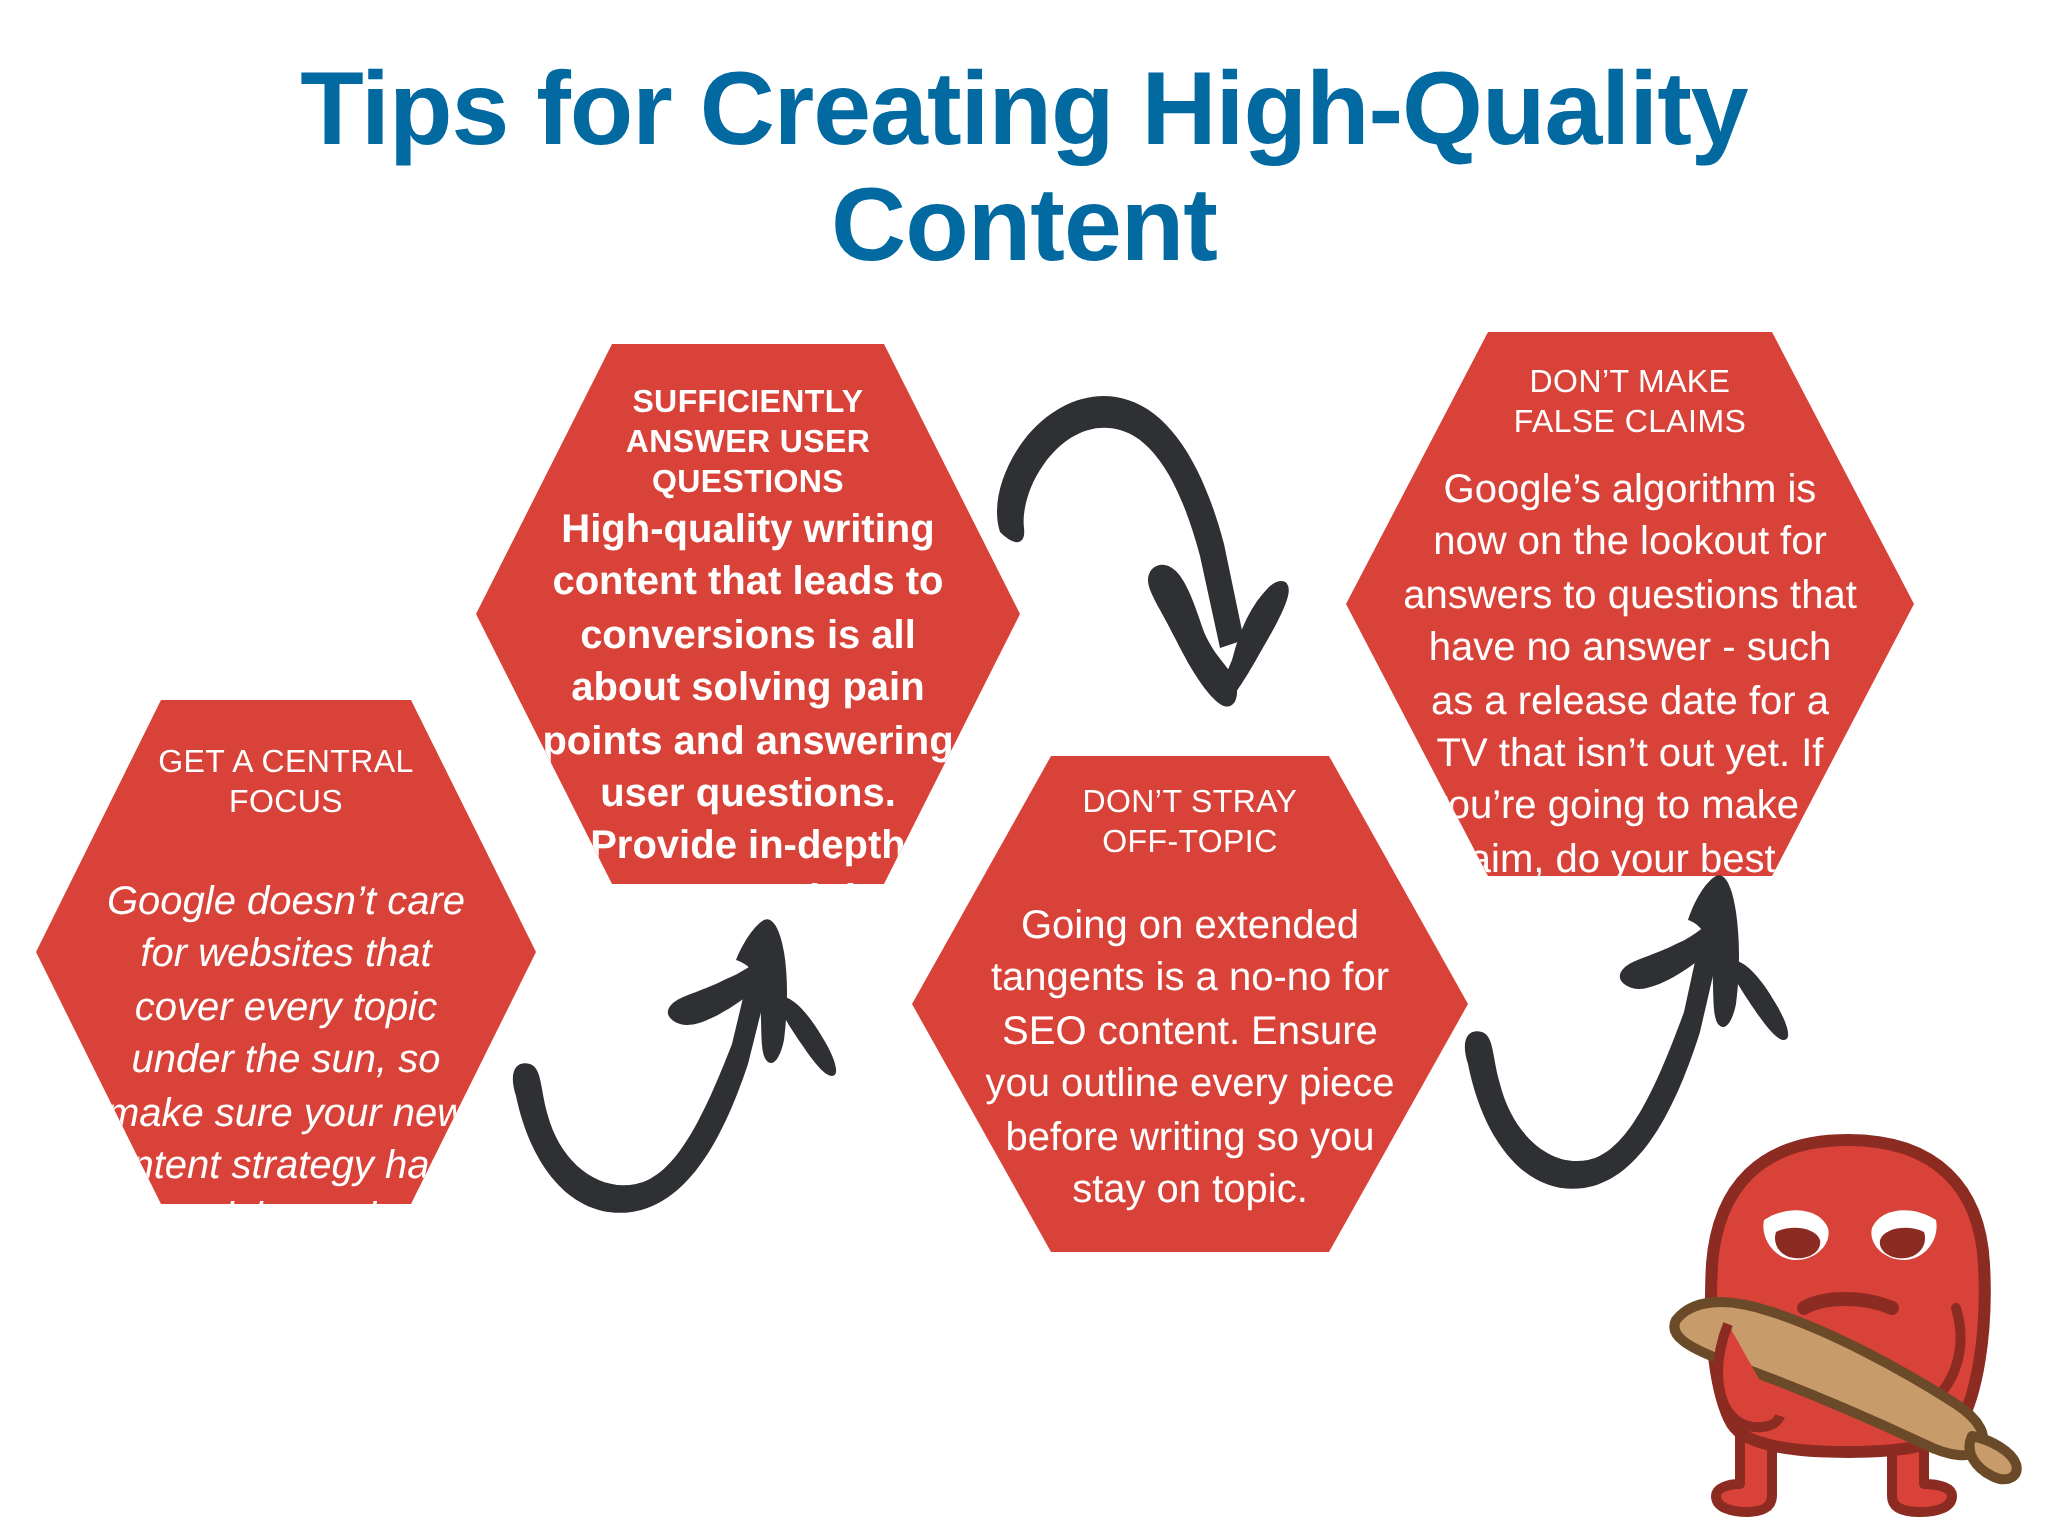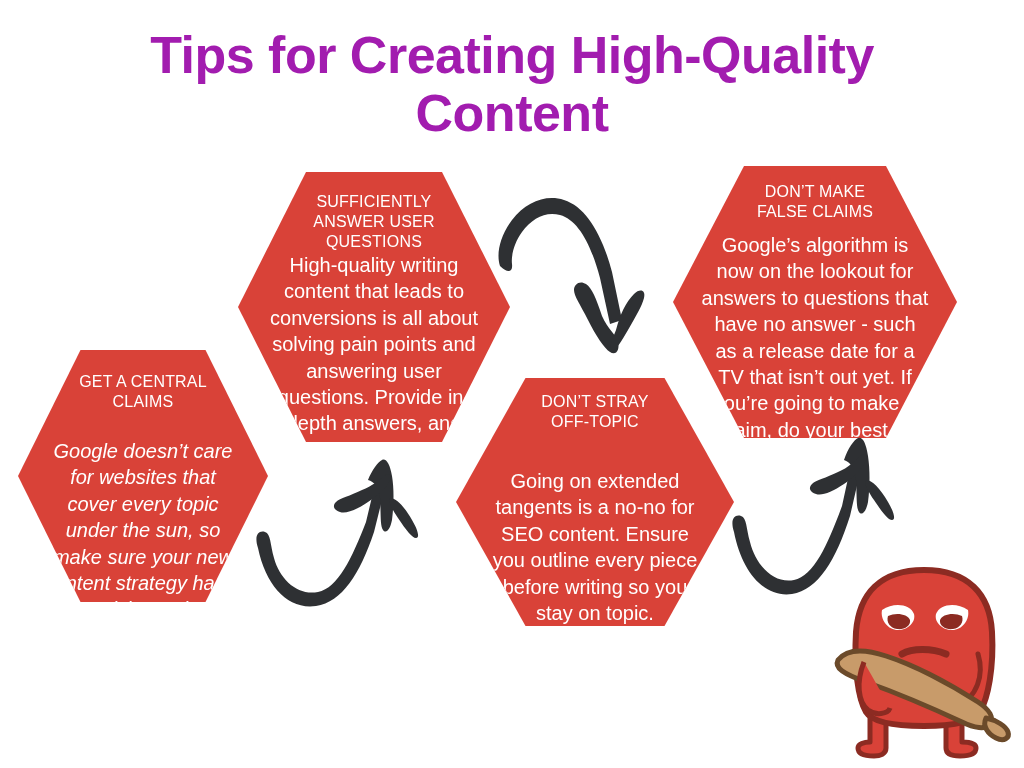--- a/index.html
+++ b/index.html
@@ -20,21 +20,21 @@
   #title {
     position: absolute;
     left: 62px;
     top: 26px;
     width: 900px;
     text-align: center;
     font-family: "Liberation Sans", sans-serif;
     font-weight: bold;
     font-size: 52px;
     line-height: 1.12;
-    color: #a21caf;
+    color: #0369a1;
     letter-spacing: -0.5px;
     white-space: pre-line;
   }
 
   
   .hex {
     position: absolute;
     background: #d94238;
     -webkit-clip-path: polygon(25% 0%, 75% 0%, 100% 50%, 75% 100%, 25% 100%, 0% 50%);
     clip-path: polygon(25% 0%, 75% 0%, 100% 50%, 75% 100%, 25% 100%, 0% 50%);
@@ -69,29 +69,29 @@
   #hex-1 {
     left: 18px; top: 350px; width: 250px; height: 252px;
   }
   #hex-1 .hex-inner { padding-top: 22px; width: 80%; }
   #hex-1 .hex-body { margin-top: 26px; font-style: italic; }
 
   
   #hex-2 {
     left: 238px; top: 172px; width: 272px; height: 270px;
   }
-  #hex-2 .hex-inner { padding-top: 20px; width: 78%; }
+  #hex-2 .hex-inner { padding-top: 20px; width: 78%; font-weight: bold; }
   #hex-2 .hex-body { }
 
   
   #hex-3 {
     left: 456px; top: 378px; width: 278px; height: 248px;
   }
   #hex-3 .hex-inner { padding-top: 14px; width: 80%; }
-  #hex-3 .hex-body { margin-top: 36px; }
+  #hex-3 .hex-body { margin-top: 18px; }
 
   
   #hex-4 {
     left: 673px; top: 166px; width: 284px; height: 272px;
   }
   #hex-4 .hex-inner { padding-top: 16px; width: 80%; }
   #hex-4 .hex-body { margin-top: 10px; }
 
   
   .arrow-svg { position: absolute; overflow: visible; }
@@ -106,21 +106,21 @@
 <body>
 
 <div id="canvas">
 
   <div id="title">Tips for Creating High-Quality
 Content</div>
 
   <div class="hex" id="hex-1">
     <div class="hex-inner">
       <div class="hex-title">GET A CENTRAL
-CLAIMS</div>
+FOCUS</div>
       <div class="hex-body">Google doesn’t care for websites that cover every topic under the sun, so make sure your new content strategy has a clear niche or theme tying it all together.</div>
     </div>
   </div>
 
   <div class="hex" id="hex-2">
     <div class="hex-inner">
       <div class="hex-title">SUFFICIENTLY
 ANSWER USER
 QUESTIONS</div>
       <div class="hex-body">High-quality writing content that leads to conversions is all about solving pain points and answering user questions. Provide in-depth answers, and don’t reiterate existing solutions from other articles.</div>

